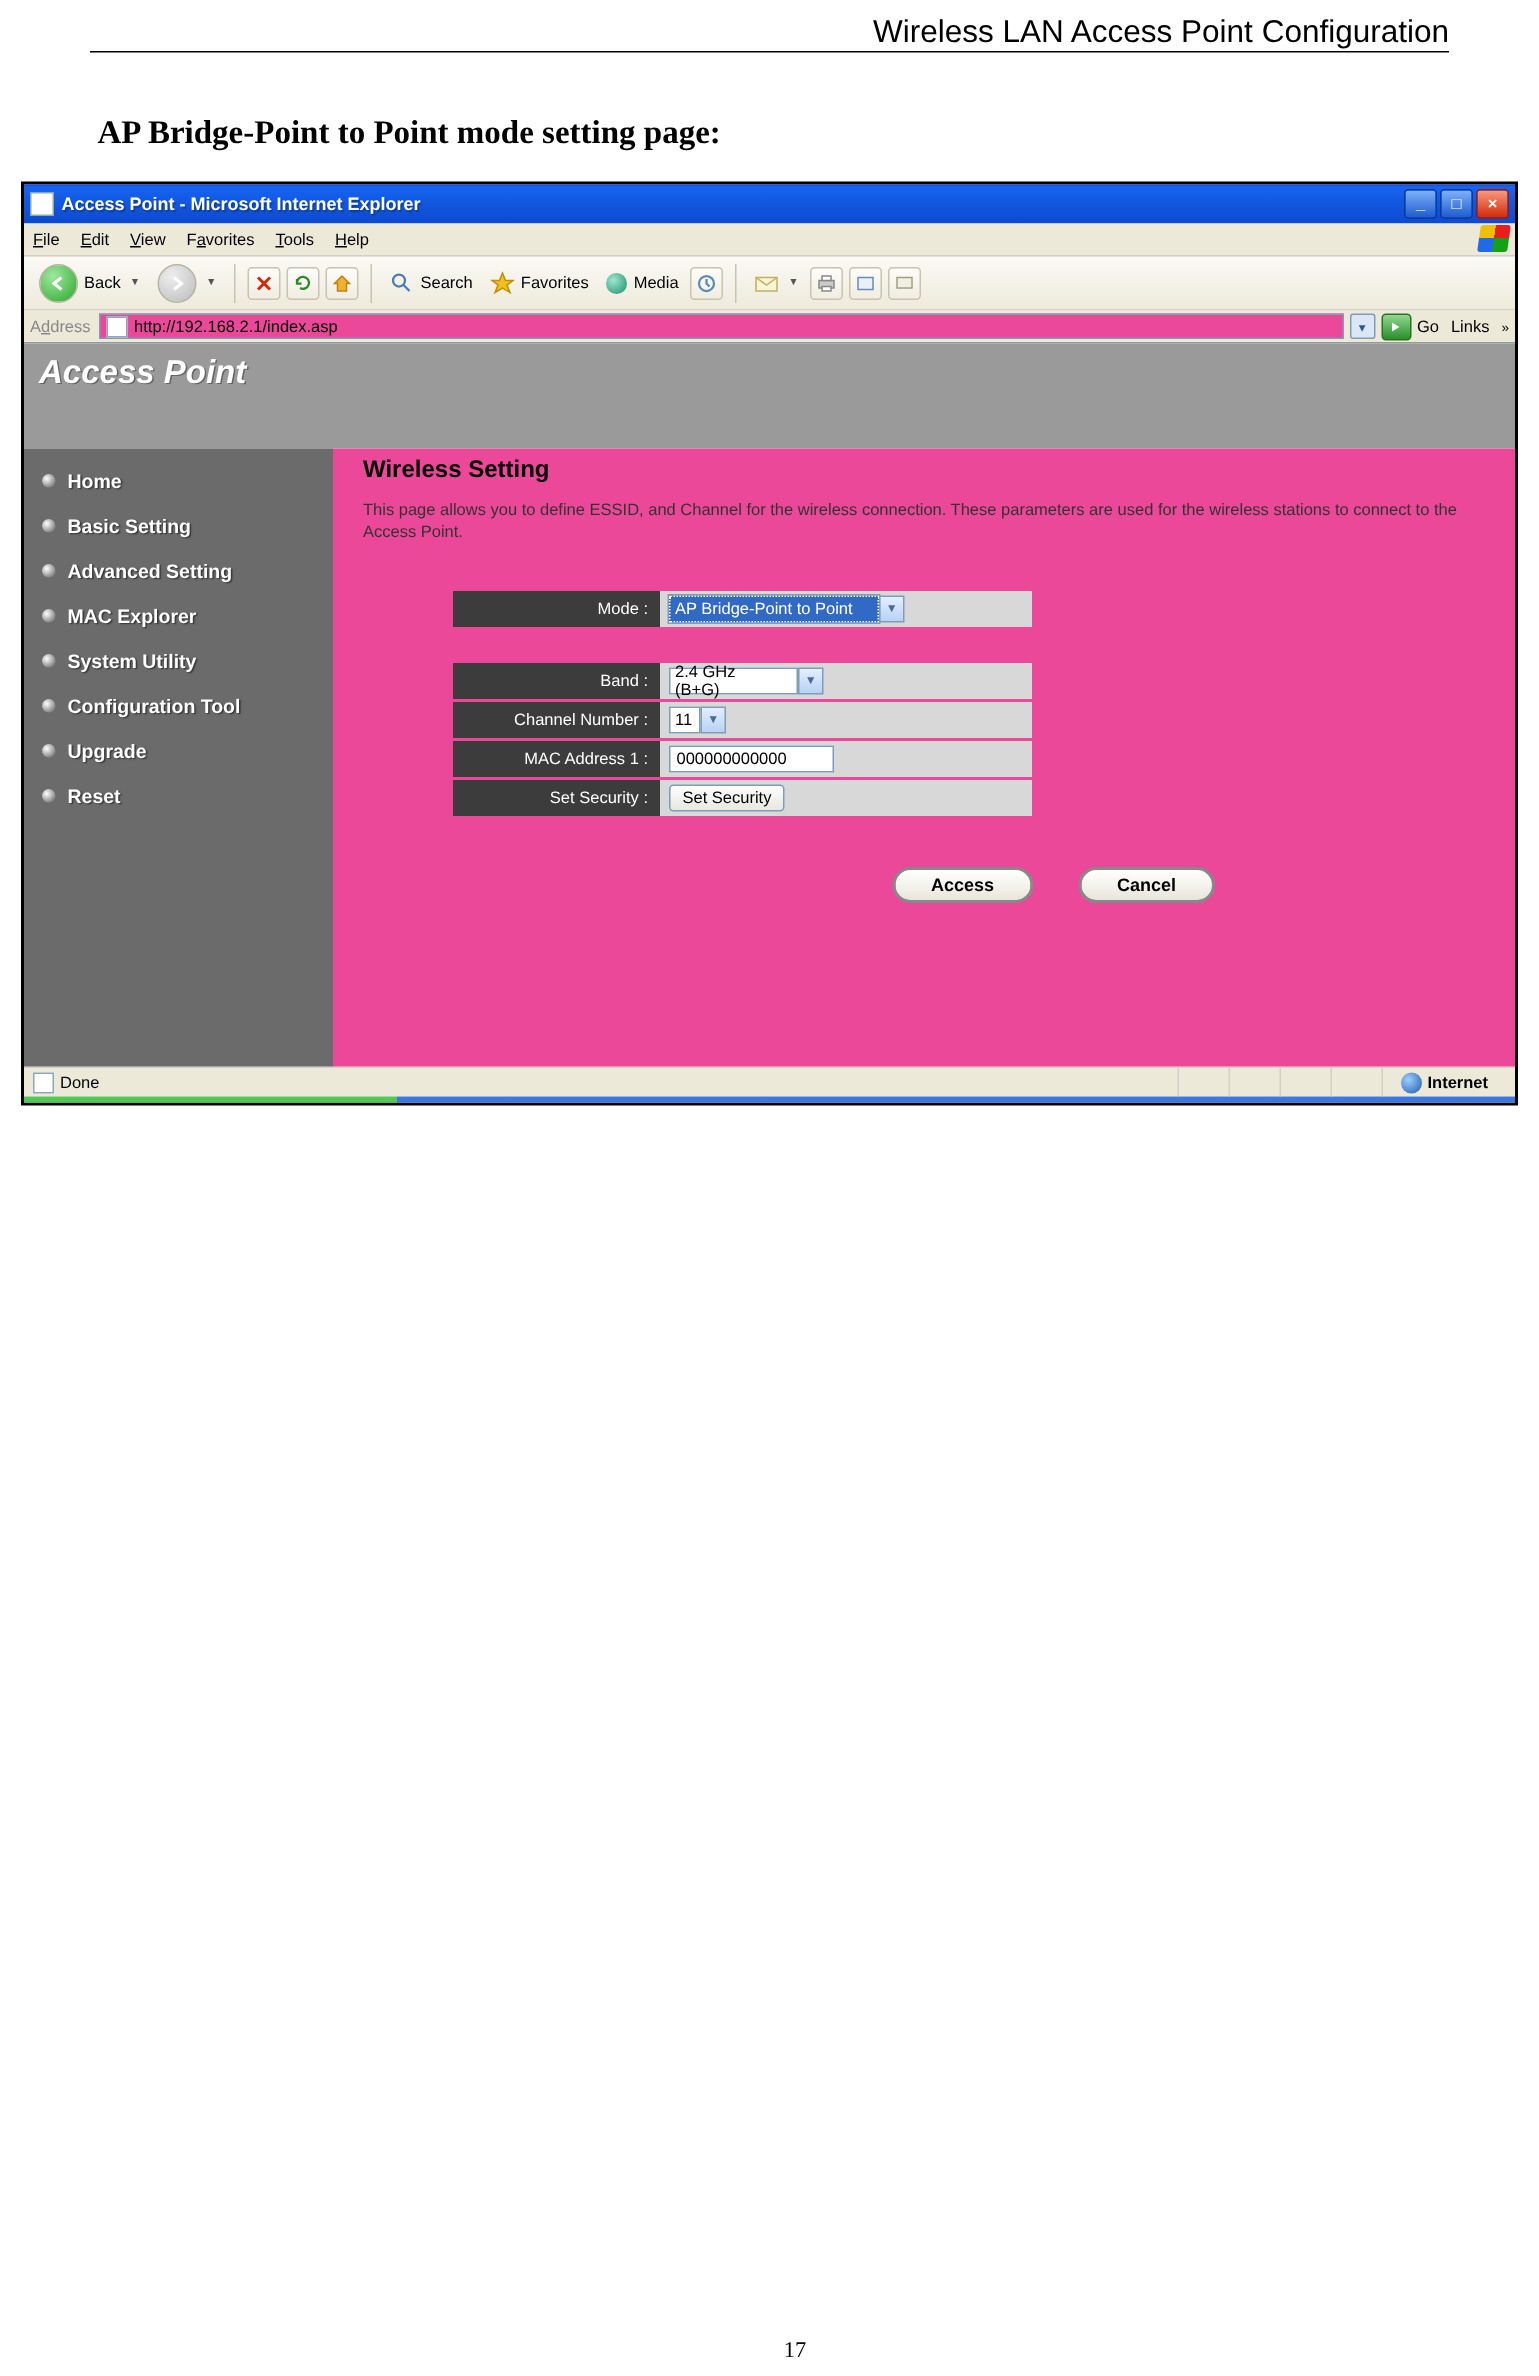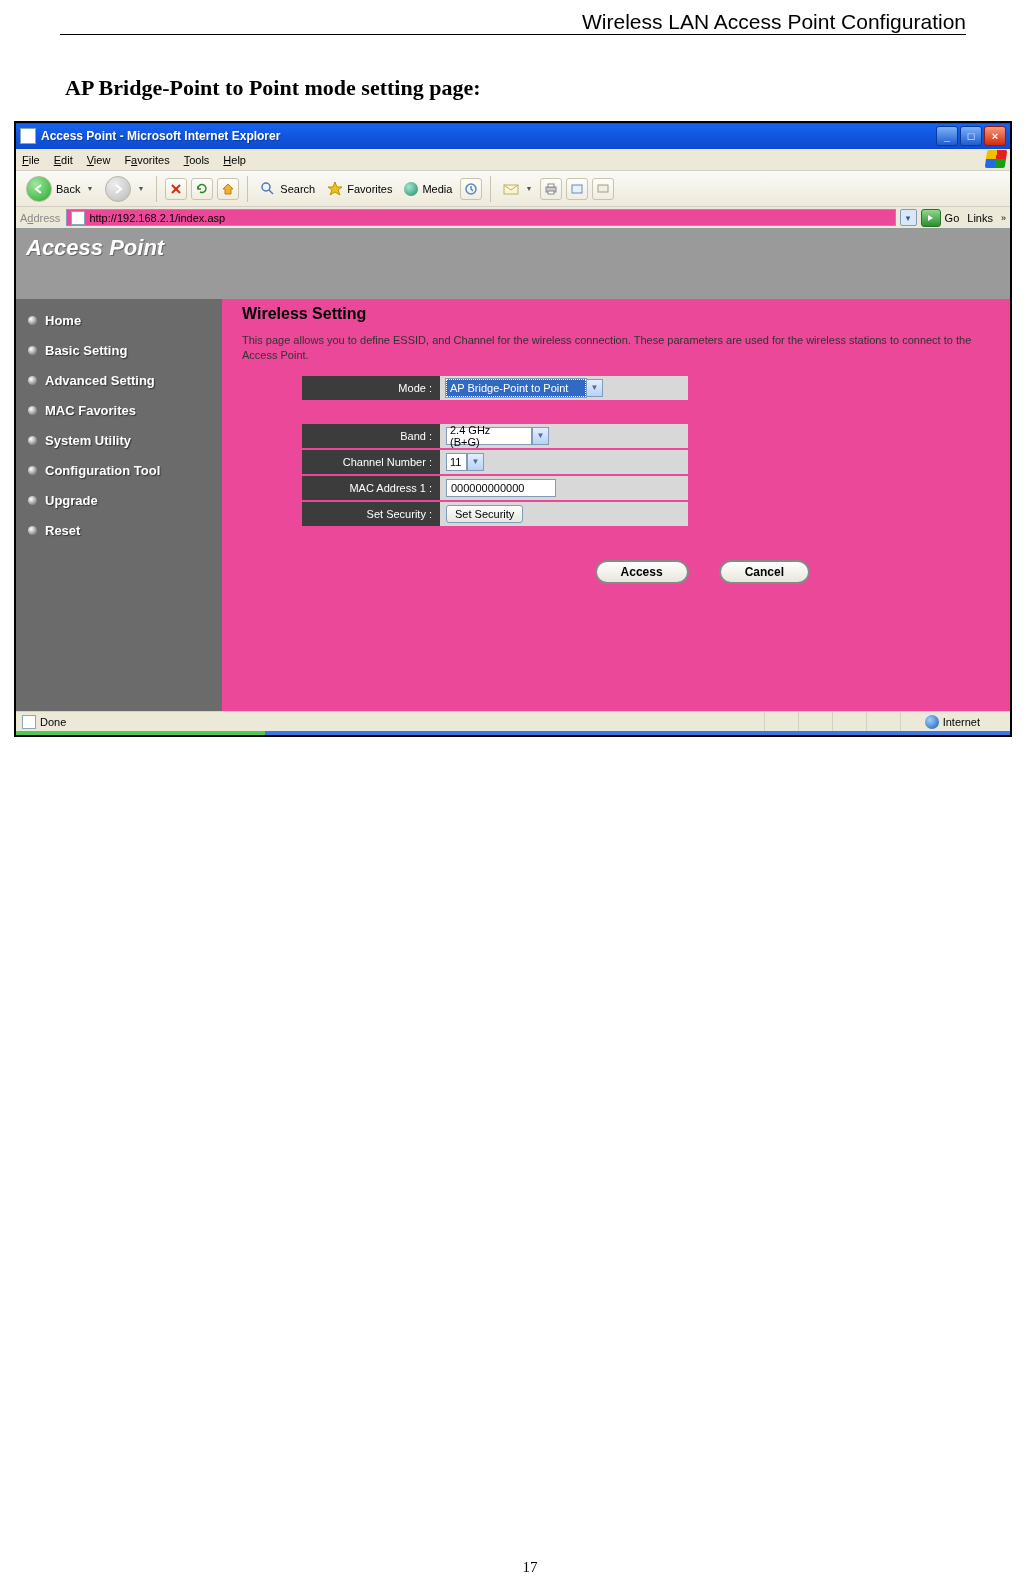--- a/index.html
+++ b/index.html
@@ -35,38 +35,38 @@
   .links-lbl{ font-size:11px; margin:0 4px;}
   .content-wrap{ display:flex; flex-direction:column; }
   .ap-header{ background:#9a9a9a; height:70px; padding:6px 10px; }
   .ap-header-text{ font-family: Arial, sans-serif; font-style: italic; font-weight:bold; font-size:22px; color:#fff; text-shadow:1px 1px 0 #666;}
   .main-row{ display:flex; min-height:412px; }
   .sidebar{ width:206px; background:#6b6b6b; padding:14px 12px; }
   .nav-item{ display:flex; align-items:center; gap:8px; color:#fff; font-family: Arial, sans-serif; font-weight:bold; font-size:13px; margin-bottom:15px; text-shadow:1px 1px 1px #333;}
   .nav-bullet{ width:9px; height:9px; border-radius:50%; background:radial-gradient(circle at 35% 35%, #fff, #888 70%); flex-shrink:0;}
   .content-panel{ flex:1; background:#ec4899; padding:6px 20px; font-family: Arial, sans-serif;}
   .panel-title{ font-weight:bold; font-size:16px; margin-bottom:10px;}
-  .panel-desc{ font-size:11px; color:#333; line-height:1.4; margin-bottom:12px;}
+  .panel-desc{ font-size:11px; color:#333; line-height:1.4; margin-bottom:30px;}
   .form-table{ margin-left:60px; }
   .form-row{ display:flex; margin-bottom:2px; height:24px;}
   .form-row.gap{ margin-bottom:24px;}
   .form-label{ width:138px; background:#3c3c3c; color:#fff; font-size:11px; display:flex; align-items:center; justify-content:flex-end; padding-right:8px;}
   .form-value{ width:248px; background:#d8d8d8; display:flex; align-items:center; padding-left:6px;}
   .sel{ border:1px solid #7f9db9; background:#fff; font-size:11px; height:18px; padding:0 16px 0 3px; position:relative; display:flex; align-items:center;}
   .sel-hi{ background:#316ac5; color:#fff; border:1px dotted #fff; outline:1px solid #7f9db9;}
   .sel-arrow{ position:absolute; right:-18px; top:-1px; width:17px; height:18px; background:linear-gradient(#e4eefd,#b8d2f5); border:1px solid #7f9db9; display:flex; align-items:center;justify-content:center; font-size:8px; color:#4a6a9a;}
   .txt-input{ border:1px solid #7f9db9; background:#fff; font-size:11px; height:18px; padding:0 4px; display:flex; align-items:center; width:110px;}
   .inner-btn{ border:1px solid #7f9db9; background:linear-gradient(#fdfdfd,#e8e8e0); font-size:11px; height:18px; padding:0 8px; display:flex; align-items:center; border-radius:3px;}
   .btn-row{ display:flex; gap:30px; justify-content:flex-end; margin:34px 180px 0 0;}
   .pill-btn{ border:2px solid #888; border-radius:14px; background:linear-gradient(#fff,#e8e6da); font-size:12px; font-weight:bold; padding:3px 24px; font-family: Arial, sans-serif;}
   .statusbar{ height:20px; background:#ece9d8; border-top:1px solid #d4d0c8; display:flex; align-items:center; font-size:11px; padding:0 6px;}
   .status-left{ display:flex; align-items:center; gap:4px; flex:1;}
   .status-cells{ display:flex; height:100%;}
   .status-cell{ border-left:1px solid #d4d0c8; width:34px; height:100%;}
-  .status-right{ display:flex; align-items:center; gap:4px; padding:0 24px; border-left:1px solid #d4d0c8; height:100%;}
+  .status-right{ display:flex; align-items:center; gap:4px; padding:0 12px; border-left:1px solid #d4d0c8; height:100%;font-weight:bold;}
   .globe-icon{ width:14px; height:14px; border-radius:50%; background:radial-gradient(circle at 35% 35%, #9fcfff, #1a5aaa);}
   .taskbar{ height:4px; background:linear-gradient(to right, #51c851 0%, #51c851 25%, #3b77e0 25%, #3b77e0 100%);}
   .page-num{ position:absolute; bottom:18px; left:0; right:0; text-align:center; font-family:"Times New Roman", serif; font-size:15px;padding-left:34px;}
   .tri-dn{ font-size:7px; color:#555; margin-left:2px;}
   svg{display:block;}
 </style>
 </head>
 <body>
 
 <div class="page">
@@ -221,21 +221,21 @@
           <div class="nav-item">
               <span class="nav-bullet"></span>
               <span>Basic Setting</span>
             </div>
           <div class="nav-item">
               <span class="nav-bullet"></span>
               <span>Advanced Setting</span>
             </div>
           <div class="nav-item">
               <span class="nav-bullet"></span>
-              <span>MAC Favorites</span>
+              <span>MAC Explorer</span>
             </div>
           <div class="nav-item">
               <span class="nav-bullet"></span>
               <span>System Utility</span>
             </div>
           <div class="nav-item">
               <span class="nav-bullet"></span>
               <span>Configuration Tool</span>
             </div>
           <div class="nav-item">

